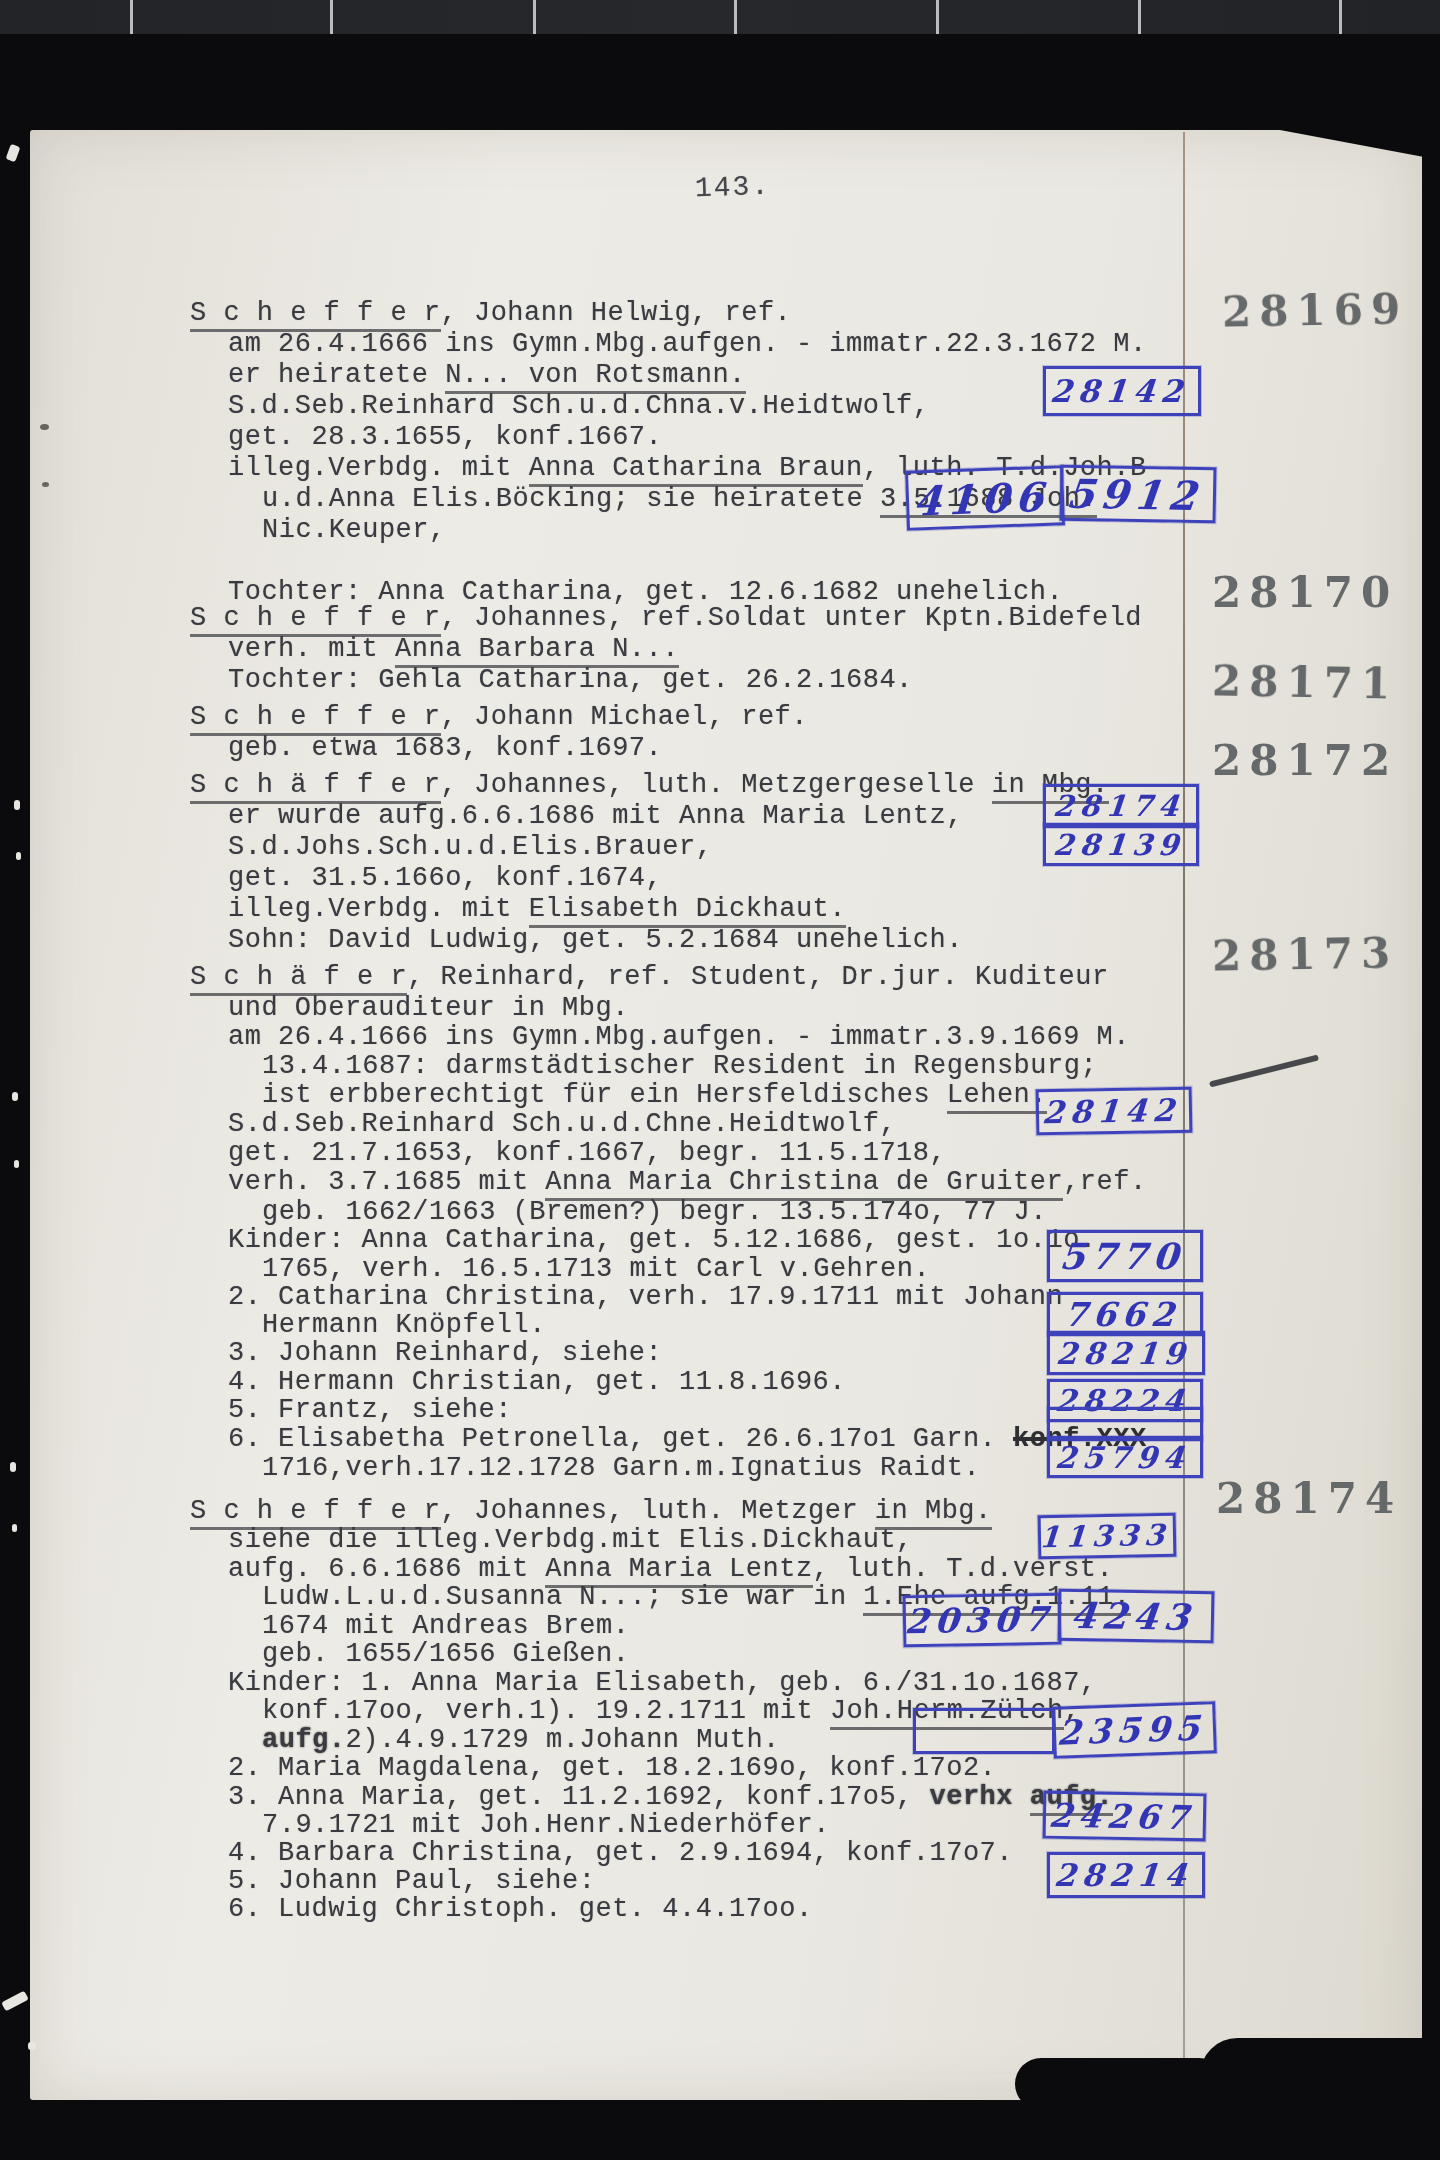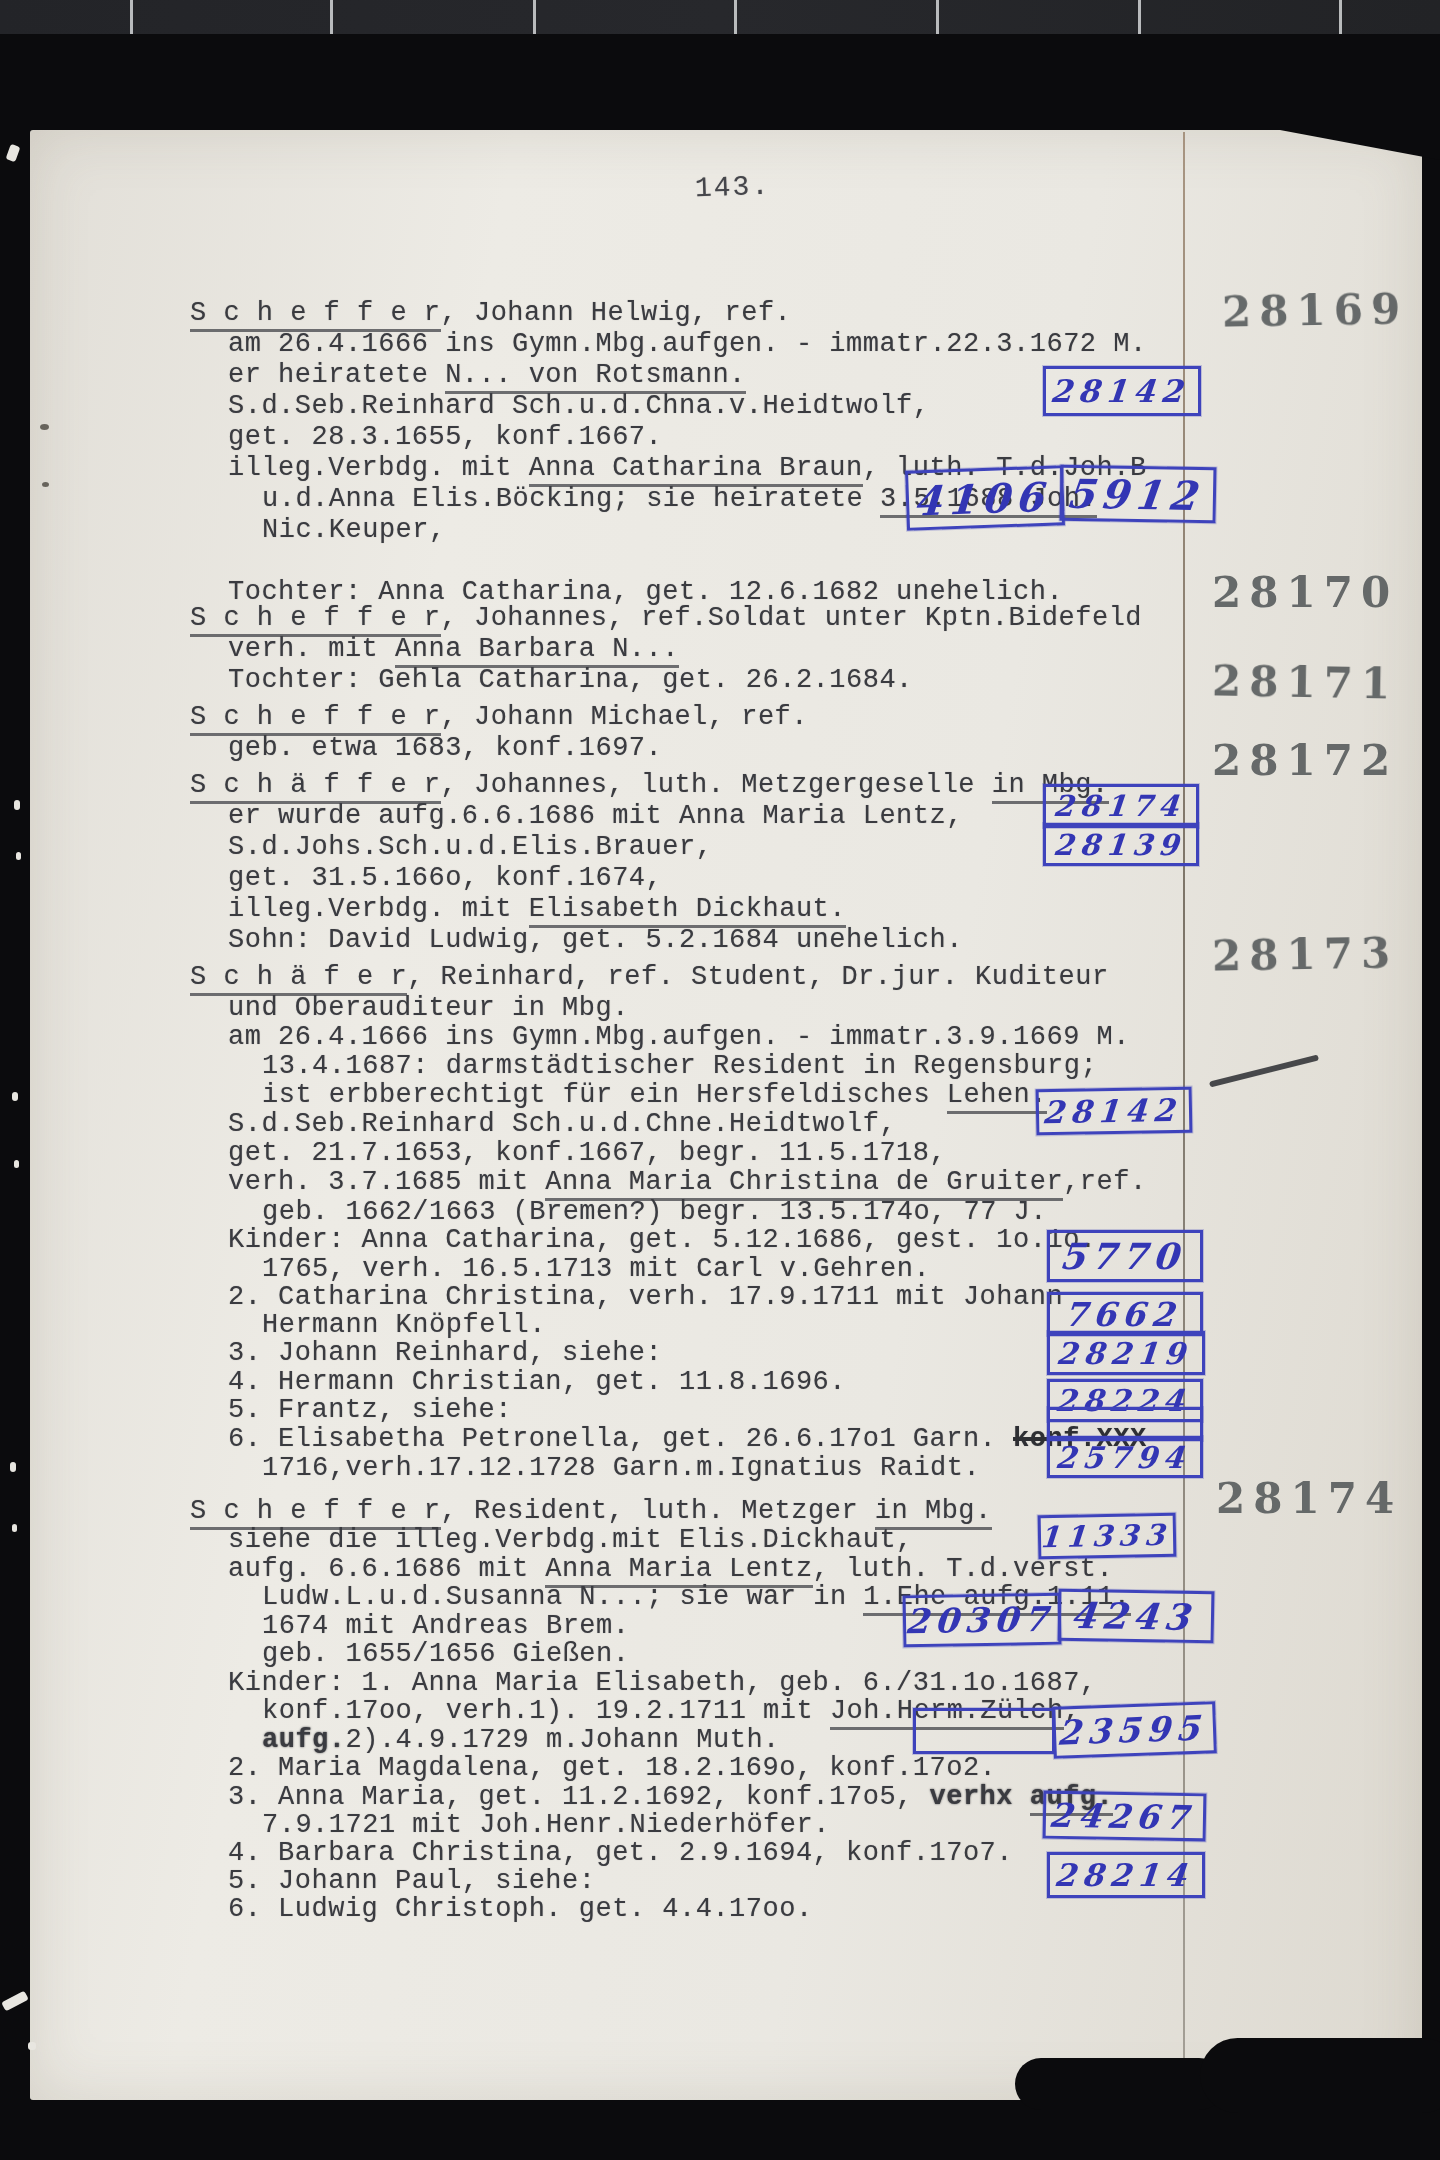--- a/index.html
+++ b/index.html
@@ -96,21 +96,21 @@
   <div class="tline" style="left:228px;top:1225px"><span>Kinder: Anna Catharina, get. 5.12.1686, gest. 1o.1o.</span></div>
   <div class="tline" style="left:262px;top:1254px"><span>1765, verh. 16.5.1713 mit Carl v.Gehren.</span></div>
   <div class="tline" style="left:228px;top:1282px"><span>2. Catharina Christina, verh. 17.9.1711 mit Johann</span></div>
   <div class="tline" style="left:262px;top:1310px"><span>Hermann Knöpfell.</span></div>
   <div class="tline" style="left:228px;top:1338px"><span>3. Johann Reinhard, siehe:</span></div>
   <div class="tline" style="left:228px;top:1367px"><span>4. Hermann Christian, get. 11.8.1696.</span></div>
   <div class="tline" style="left:228px;top:1395px"><span>5. Frantz, siehe:</span></div>
   <div class="tline" style="left:228px;top:1424px"><span>6. Elisabetha Petronella, get. 26.6.17o1 Garn. </span><span class="s">konf.XXX</span></div>
   <div class="tline" style="left:262px;top:1453px"><span>1716,verh.17.12.1728 Garn.m.Ignatius Raidt.</span></div>
 
-  <div class="tline" style="left:190px;top:1496px"><span class="u">S c h e f f e r</span><span>, Resident, luth. Metzger </span><span class="u">in Mbg.</span></div>
+  <div class="tline" style="left:190px;top:1496px"><span class="u">S c h e f f e r</span><span>, Johannes, luth. Metzger </span><span class="u">in Mbg.</span></div>
   <div class="tline" style="left:228px;top:1525px"><span>siehe die illeg.Verbdg.mit Elis.Dickhaut,</span></div>
   <div class="tline" style="left:228px;top:1554px"><span>aufg. 6.6.1686 mit </span><span class="u">Anna Maria Lentz</span><span>, luth. T.d.verst.</span></div>
   <div class="tline" style="left:262px;top:1582px"><span>Ludw.L.u.d.Susanna N...; sie war in </span><span class="u">1.Ehe aufg.1.11.</span></div>
   <div class="tline" style="left:262px;top:1611px"><span>1674 mit Andreas Brem.</span></div>
   <div class="tline" style="left:262px;top:1639px"><span>geb. 1655/1656 Gießen.</span></div>
   <div class="tline" style="left:228px;top:1668px"><span>Kinder: 1. Anna Maria Elisabeth, geb. 6./31.1o.1687,</span></div>
   <div class="tline" style="left:262px;top:1696px"><span>konf.17oo, verh.1). 19.2.1711 mit </span><span class="u">Joh.Herm.Zülch</span><span>,</span></div>
   <div class="tline" style="left:262px;top:1725px"><span class="b">aufg.</span><span>2).4.9.1729 m.Johann Muth.</span></div>
   <div class="tline" style="left:228px;top:1753px"><span>2. Maria Magdalena, get. 18.2.169o, konf.17o2.</span></div>
   <div class="tline" style="left:228px;top:1782px"><span>3. Anna Maria, get. 11.2.1692, konf.17o5, </span><span class="b">verhx </span><span class="b u">aufg.</span></div>

